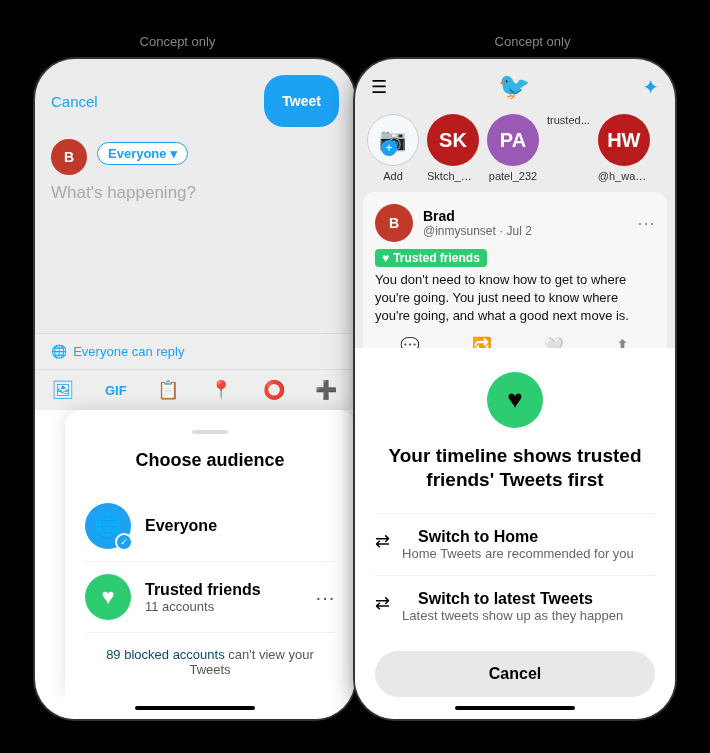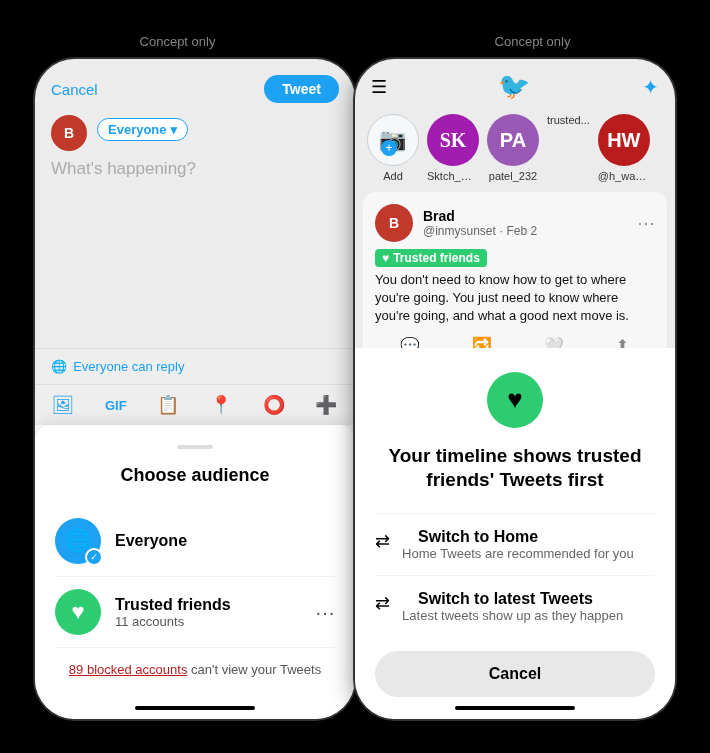--- a/index.html
+++ b/index.html
@@ -57,21 +57,21 @@
     }
     .cancel-btn {
       color: #1da1f2;
       font-size: 15px;
       font-weight: 400;
     }
     .tweet-btn {
       background: #1da1f2;
       color: #fff;
       border-radius: 20px;
-      padding: 6px 18px;
+      padding: 18px 18px;
       font-size: 14px;
       font-weight: 600;
     }
     .everyone-pill {
       display: inline-flex;
       align-items: center;
       border: 1px solid #1da1f2;
       border-radius: 20px;
       padding: 3px 10px;
       font-size: 13px;
@@ -112,20 +112,21 @@
       color: #1da1f2;
       font-size: 18px;
     }
 
     
     .bottom-sheet {
       background: #fff;
       border-radius: 16px 16px 0 0;
       padding: 20px 20px 16px;
       box-shadow: 0 -2px 16px rgba(0,0,0,0.12);
+      margin-left: 30px;
     }
     .sheet-handle {
       width: 36px;
       height: 4px;
       background: #ddd;
       border-radius: 2px;
       margin: 0 auto 16px;
     }
     .sheet-title {
       font-size: 18px;
@@ -189,22 +190,21 @@
       font-size: 20px;
     }
     .blocked-notice {
       text-align: center;
       color: #555;
       font-size: 13px;
       margin-top: 14px;
       padding-bottom: 4px;
     }
     .blocked-notice a {
-      color: #b91c1c;
-      text-decoration: underline;
+      color: #0c4a6e;
     }
     .phone-home-bar {
       height: 22px;
       display: flex;
       align-items: center;
       justify-content: center;
       background: #fff;
     }
     .home-bar-line {
       width: 120px;
@@ -461,42 +461,42 @@
         <span class="hamburger-icon">☰</span>
         <span class="twitter-bird">🐦</span>
         <span class="sparkle-icon">✦</span>
       </div>
       <div class="stories-row">
         <div class="story-item">
           <div class="story-avatar-add">📷<span style="font-size:12px;position:absolute;margin-left:-8px;margin-top:16px;background:#1da1f2;color:#fff;border-radius:50%;width:16px;height:16px;display:inline-flex;align-items:center;justify-content:center;">+</span></div>
           <span class="story-name">Add</span>
         </div>
         <div class="story-item">
-          <div class="avatar-circle" style="background:#a21caf;width:52px;height:52px;border-radius:50%;font-family:Liberation Serif, serif;">SK</div>
+          <div class="avatar-circle" style="background:#b91c1c;width:52px;height:52px;border-radius:50%;">SK</div>
           <span class="story-name">Sktch_Co...</span>
         </div>
         <div class="story-item">
           <div class="avatar-circle" style="background:#9b59b6;width:52px;height:52px;border-radius:50%;">PA</div>
           <span class="story-name">patel_232</span>
         </div>
         <div class="story-item">
           <span class="story-name">trusted...</span>
         </div>
         <div class="story-item">
           <div class="avatar-circle" style="background:#b91c1c;width:52px;height:52px;border-radius:50%;">HW</div>
           <span class="story-name">@h_wang...</span>
         </div>
       </div>
 
       <div class="tweet-card">
         <div class="tweet-header">
           <div class="tweet-avatar">B</div>
           <div class="tweet-meta">
             <div class="tweet-author">Brad</div>
-            <div class="tweet-handle-date">@inmysunset · Feb 2</div>
+            <div class="tweet-handle-date">@inmysunset · Jul 2</div>
           </div>
           <span style="color:#888;font-size:18px;">···</span>
         </div>
         <div class="trusted-badge">
           <span>♥</span>
           <span>Trusted friends</span>
         </div>
         <div class="tweet-text">You don't need to know how to get to where you're going. You just need to know where you're going, and what a good next move is.</div>
         <div class="tweet-actions">
           <span>💬</span>

